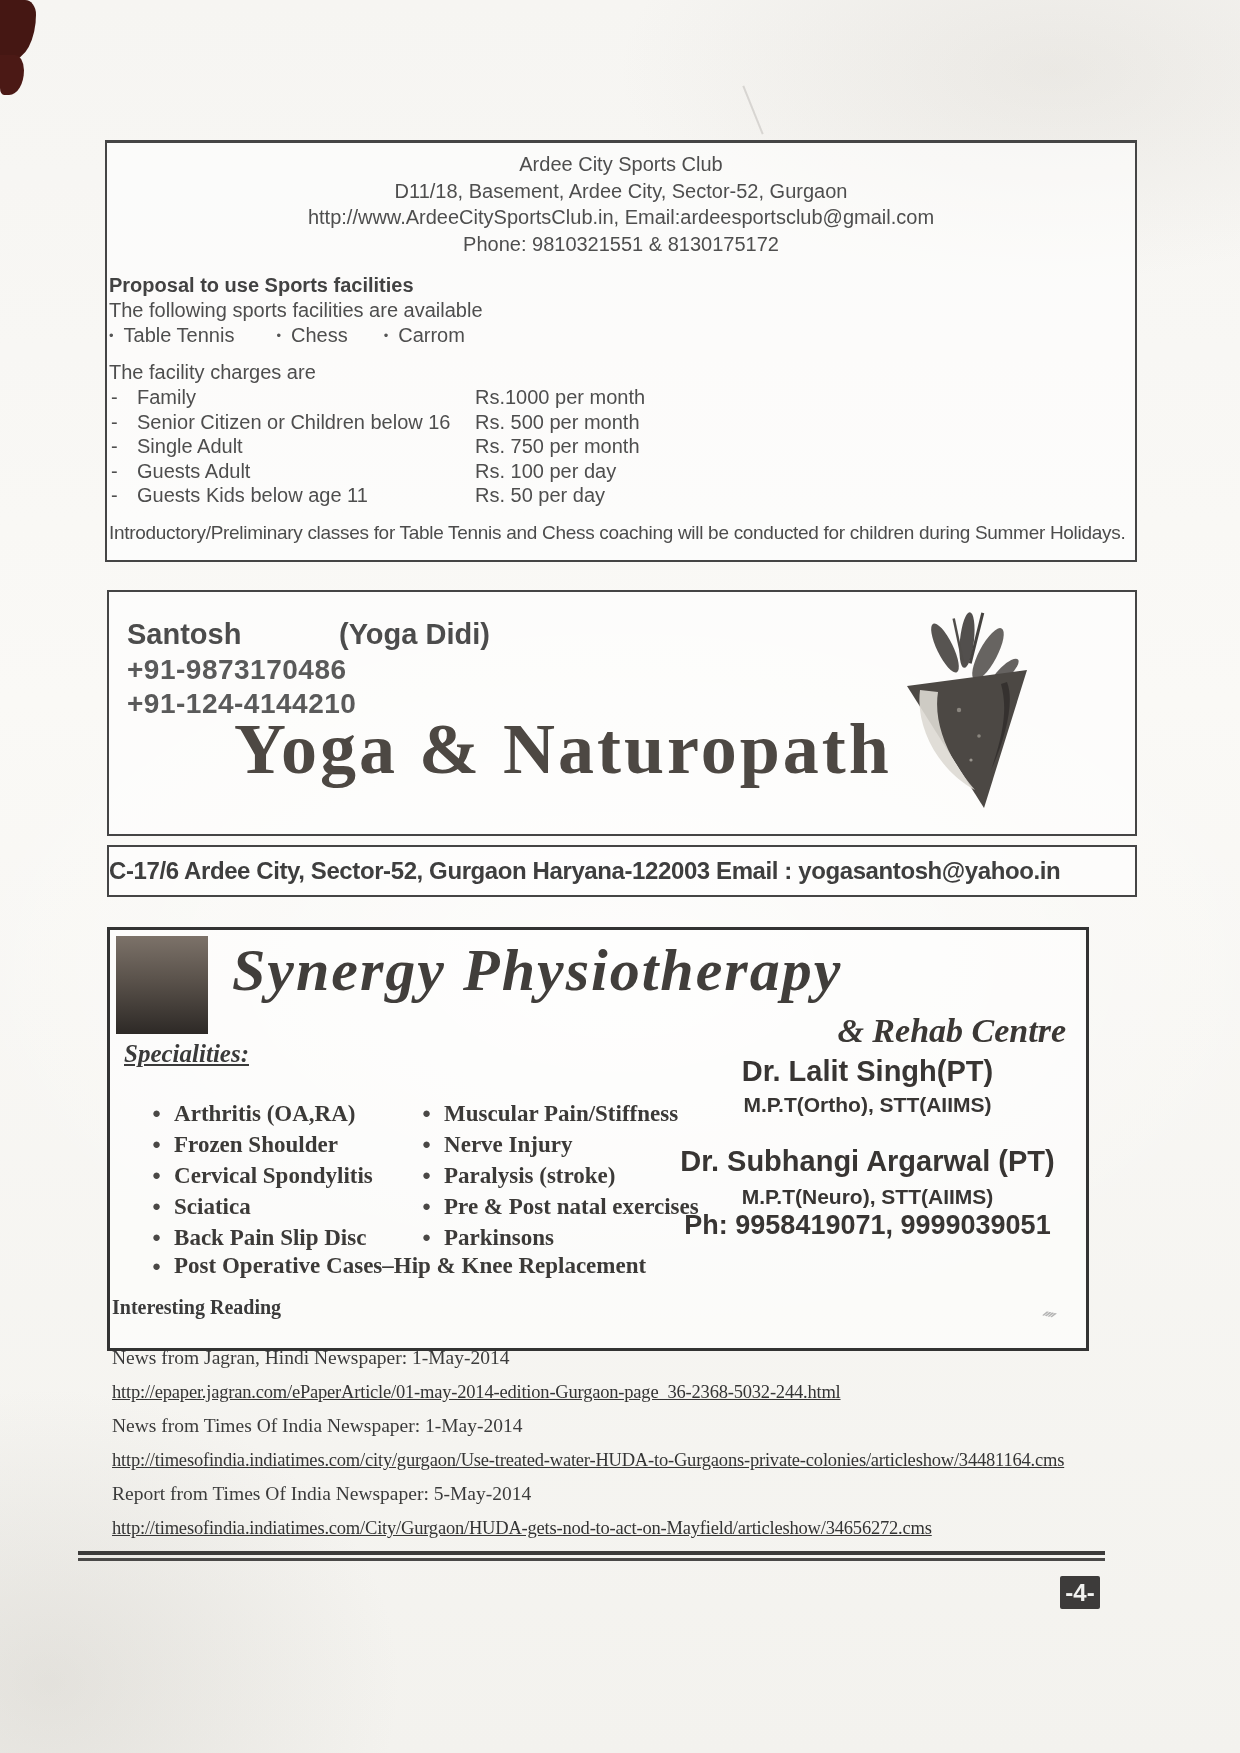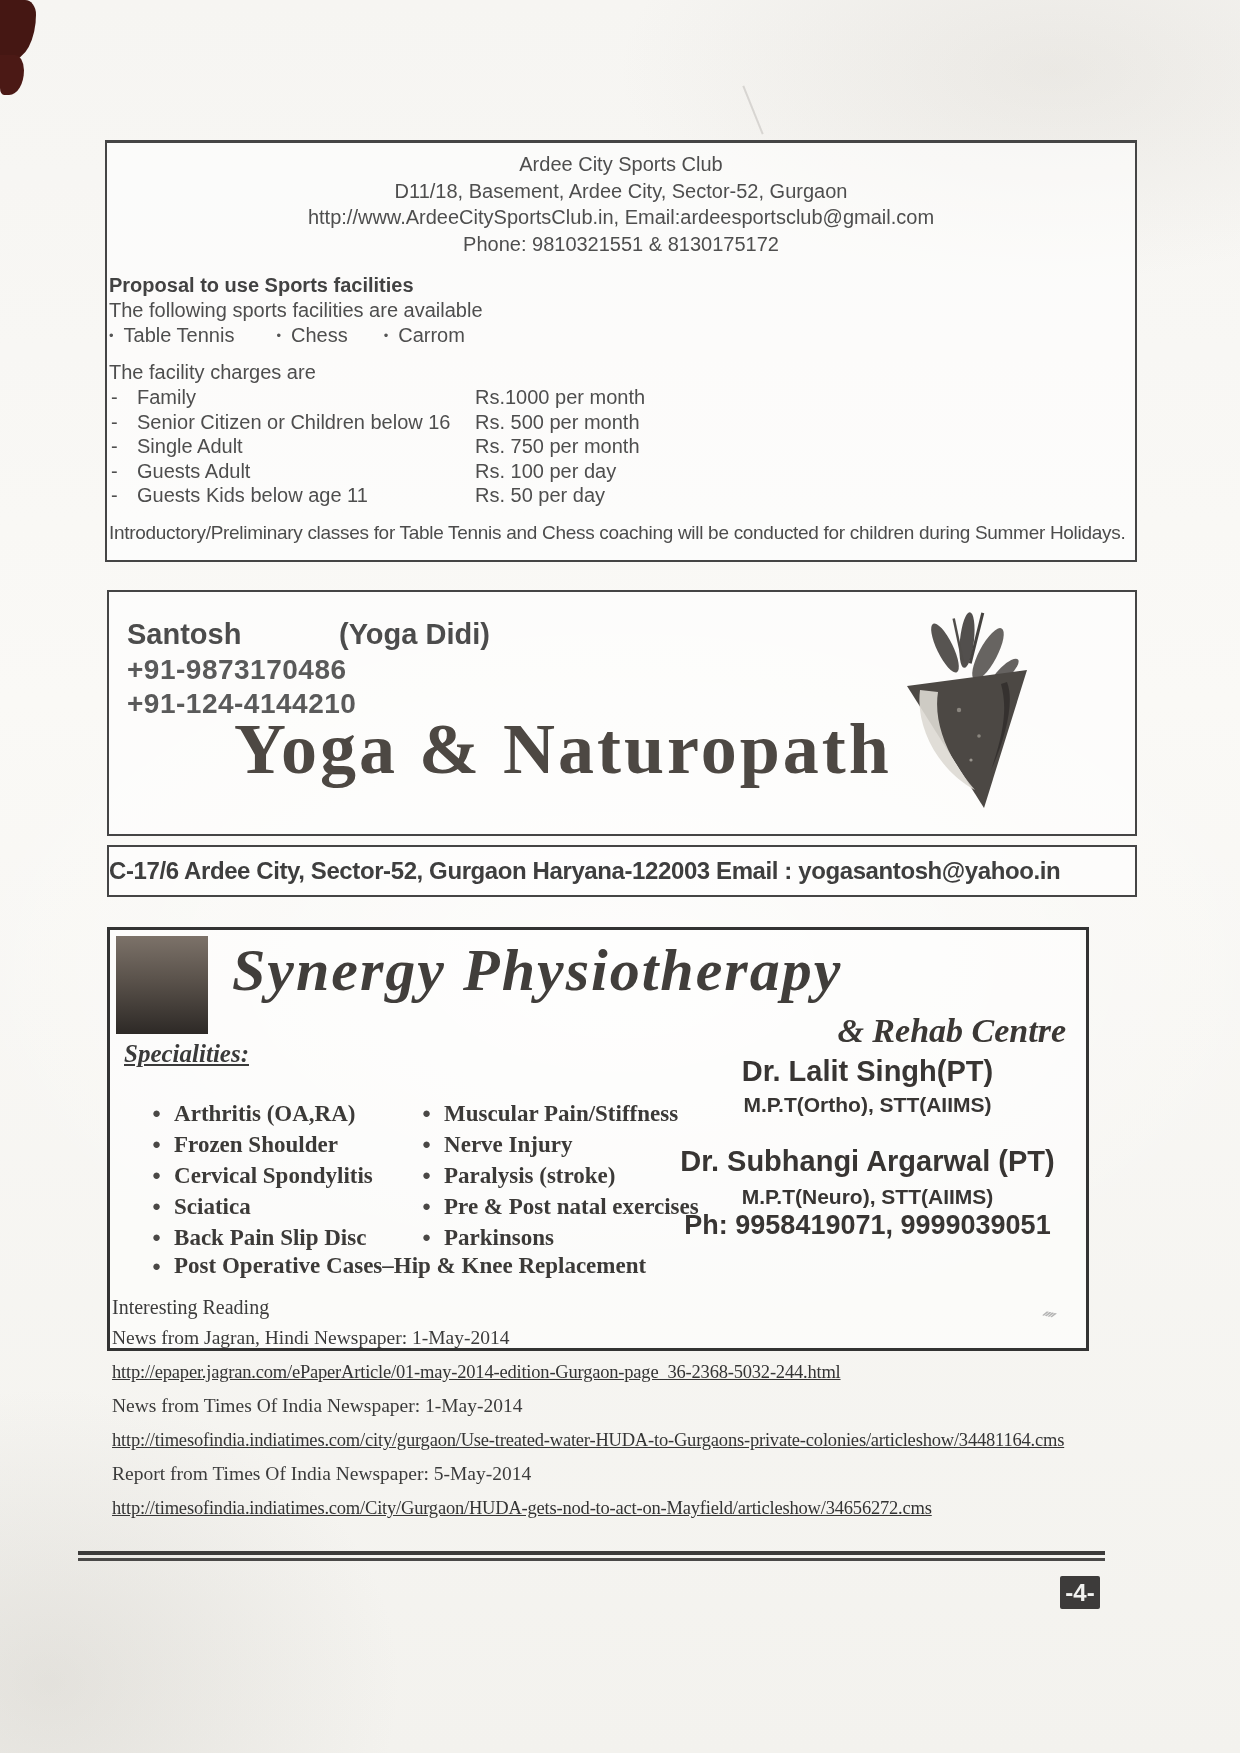--- a/index.html
+++ b/index.html
@@ -68,21 +68,21 @@
   .sy-full{position:absolute;left:42px;top:323px;font-family:"Liberation Serif",serif;font-weight:bold;font-size:23px;color:#3c3a38;display:flex;align-items:center;}
   .sy-doc{position:absolute;left:545px;top:124px;width:425px;text-align:center;color:#383533;}
   .doc-name{font-weight:bold;font-size:29px;line-height:34px;}
   .doc-qual{font-weight:bold;font-size:21px;line-height:25px;margin-top:4px;}
   .d2{margin-top:27px;}
   .q2{margin-top:6px;}
   .doc-ph{font-weight:bold;font-size:27px;line-height:32px;}
 
   
   .reading{position:absolute;left:112px;top:1296px;width:1010px;font-family:"Liberation Serif",serif;color:#3b3b3b;}
-  .rd-heading{font-weight:normal;font-size:20px;margin-bottom:8px;}
+  .rd-heading{font-weight:bold;font-size:20px;margin-bottom:28px;}
   .rd-label{font-size:19.5px;line-height:22px;margin-bottom:12px;}
   .rd-link{display:block;font-size:18.5px;line-height:22px;margin-bottom:12px;letter-spacing:-0.2px;color:#343434;text-decoration:underline;white-space:nowrap;}
 
   .bottom-rule{position:absolute;left:78px;top:1551px;width:1027px;height:10px;border-top:4px solid #3c3b3a;border-bottom:3px solid #4a4948;box-sizing:border-box;}
   .page-badge{position:absolute;left:1060px;top:1576px;width:40px;height:33px;background:#3d3b3a;color:#f2f2f0;font-weight:bold;font-size:24px;display:flex;align-items:center;justify-content:center;border-radius:2px;}
 </style>
 </head>
 <body>
 
 <div class="page">

